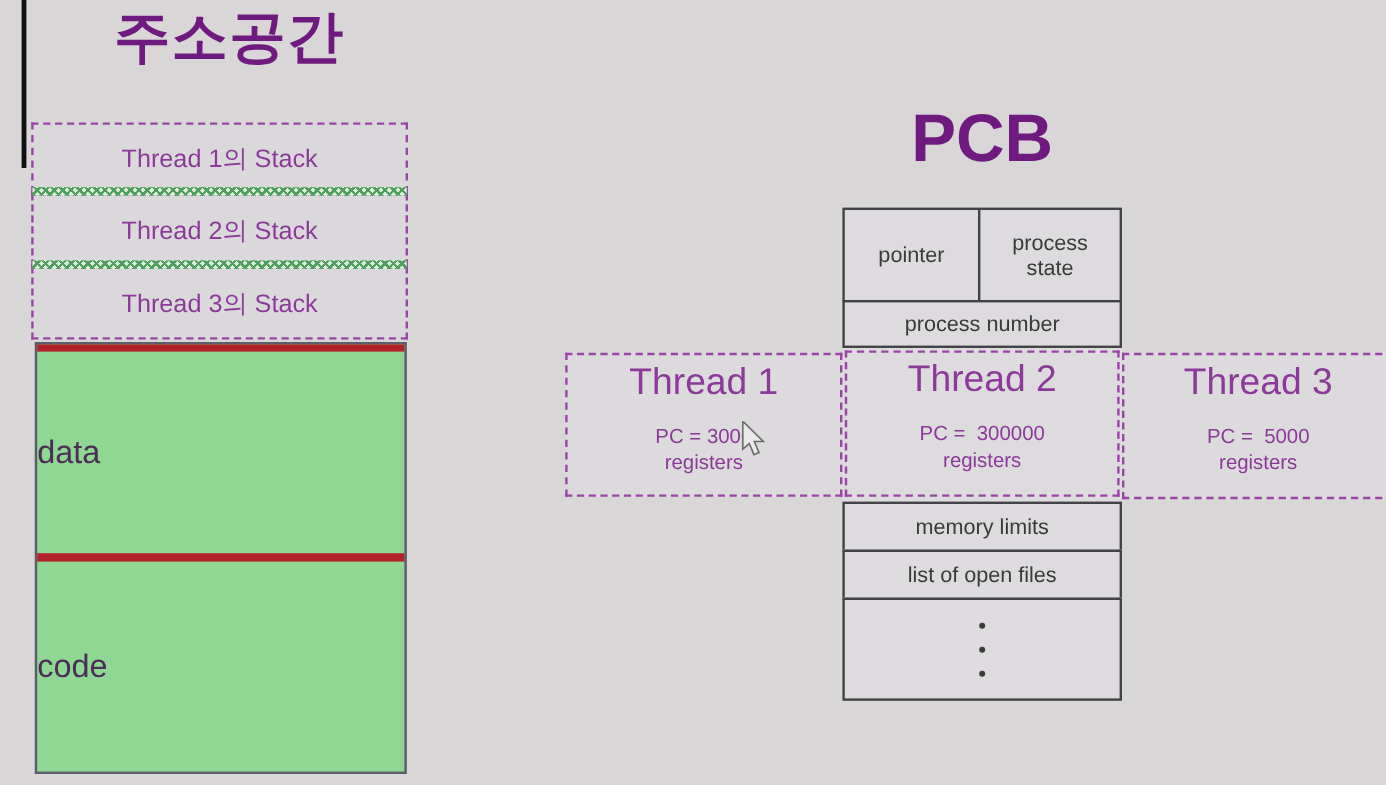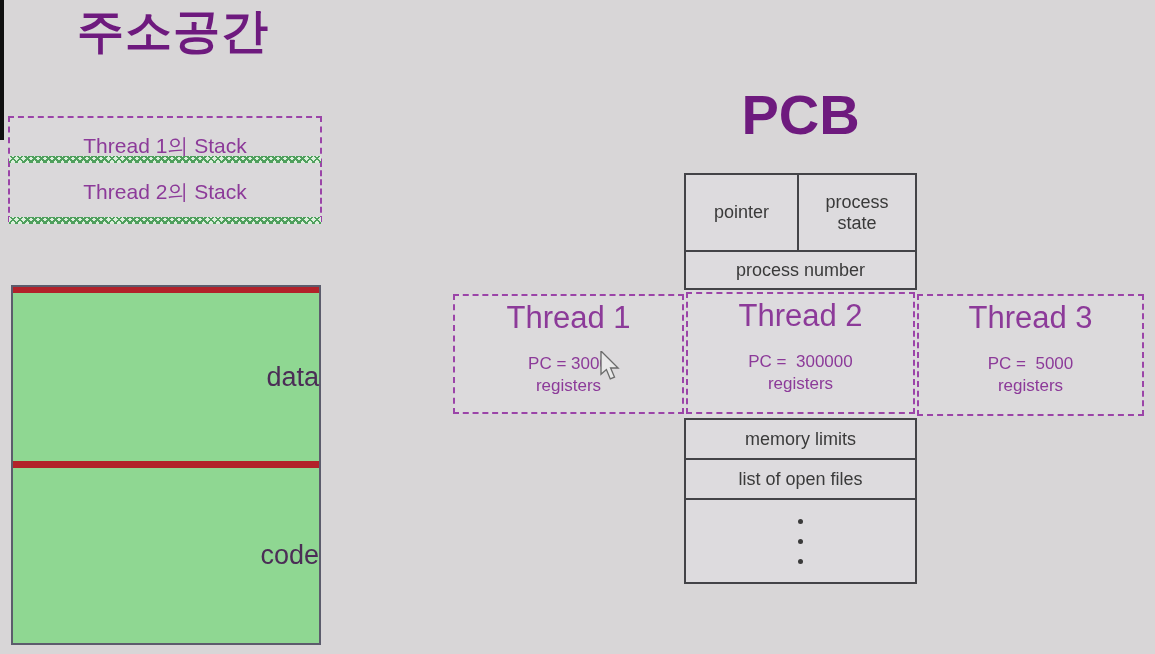--- a/index.html
+++ b/index.html
@@ -3,21 +3,21 @@
 <meta charset="utf-8">
 <style>
   * { margin:0; padding:0; box-sizing:border-box; }
   html,body { width:1155px; height:654px; }
   body {
     font-family:"Liberation Sans", sans-serif;
     background:#d8d6d7;
     position:relative;
     overflow:hidden;
   }
-  #stage { position:absolute; inset:0; width:943px; height:654px; }
+  #stage { position:absolute; inset:0; width:943px; height:654px;margin-left:18px; }
 
   .abs { position:absolute; }
 
   
   .left-sliver { left:0; top:0; width:4px; height:140px; background:#101010; }
 
   
   .big-title {
     color:#6e1a7e; font-weight:bold; letter-spacing:1px;
     text-align:center;
@@ -26,42 +26,42 @@
   #pcb-title  { left:684px; top:82px; width:233px; font-size:56px; letter-spacing:0; }
 
   
   .stack-box {
     left:8px; width:314px;
     border:2px dashed #9b44a8;
     background:#dad8da;
     display:flex; align-items:center; justify-content:center;
   }
   .stack-label { color:#8c3a99; font-size:21px; }
-  #stack-1 { top:116px; height:59px; }
+  #stack-1 { top:102px; height:59px; }
   #stack-2 { top:161px; height:61px; }
   #stack-3 { top:222px; height:61px; }
   .zigzag {
     left:9px; width:312px; height:7px; z-index:3;
     background:
       repeating-linear-gradient(45deg,  #4f9f5d 0 2px, rgba(0,0,0,0) 2px 5px),
       repeating-linear-gradient(-45deg, #4f9f5d 0 2px, #dcefdc 2px 5px);
   }
   #zig-1 { top:156px; }
   #zig-2 { top:217px; }
 
   
   #mem-column {
     left:11px; top:285px; width:310px; height:360px;
     border:2px solid #5c5c6c; background:#8fd792;
     display:flex; flex-direction:column;
   }
   .red-band { width:100%; height:6px; background:#b2222a; flex:0 0 auto; }
   #mid-red  { height:7px; }
   .seg-area {
-    display:flex; align-items:center; justify-content:flex-end;
+    display:flex; align-items:center; justify-content:flex-start;
   }
   #data-area { height:168px; }
   #code-area { flex:1; }
   .seg-label { color:#4b2d56; font-size:27px; }
 
   
   .pcb-row {
     left:684px; width:233px;
     border:2px solid #434347; background:#dddbde;
     display:flex; align-items:center; justify-content:center;
@@ -107,20 +107,23 @@
 
   <div class="abs left-sliver"></div>
 
   <div id="addr-title" class="abs big-title">주소공간</div>
 
   <div id="stack-1" class="abs stack-box">
     <span class="stack-label">Thread 1의 Stack</span>
   </div>
   <div id="stack-2" class="abs stack-box">
     <span class="stack-label">Thread 2의 Stack</span>
+  </div>
+  <div id="stack-3" class="abs stack-box">
+    <span class="stack-label">Thread 3의 Stack</span>
   </div>
   <div id="zig-1" class="abs zigzag"></div>
   <div id="zig-2" class="abs zigzag"></div>
 
   <div id="mem-column" class="abs">
     <div class="red-band"></div>
     <div id="data-area" class="seg-area">
       <span class="seg-label">data</span>
     </div>
     <div id="mid-red" class="red-band"></div>

